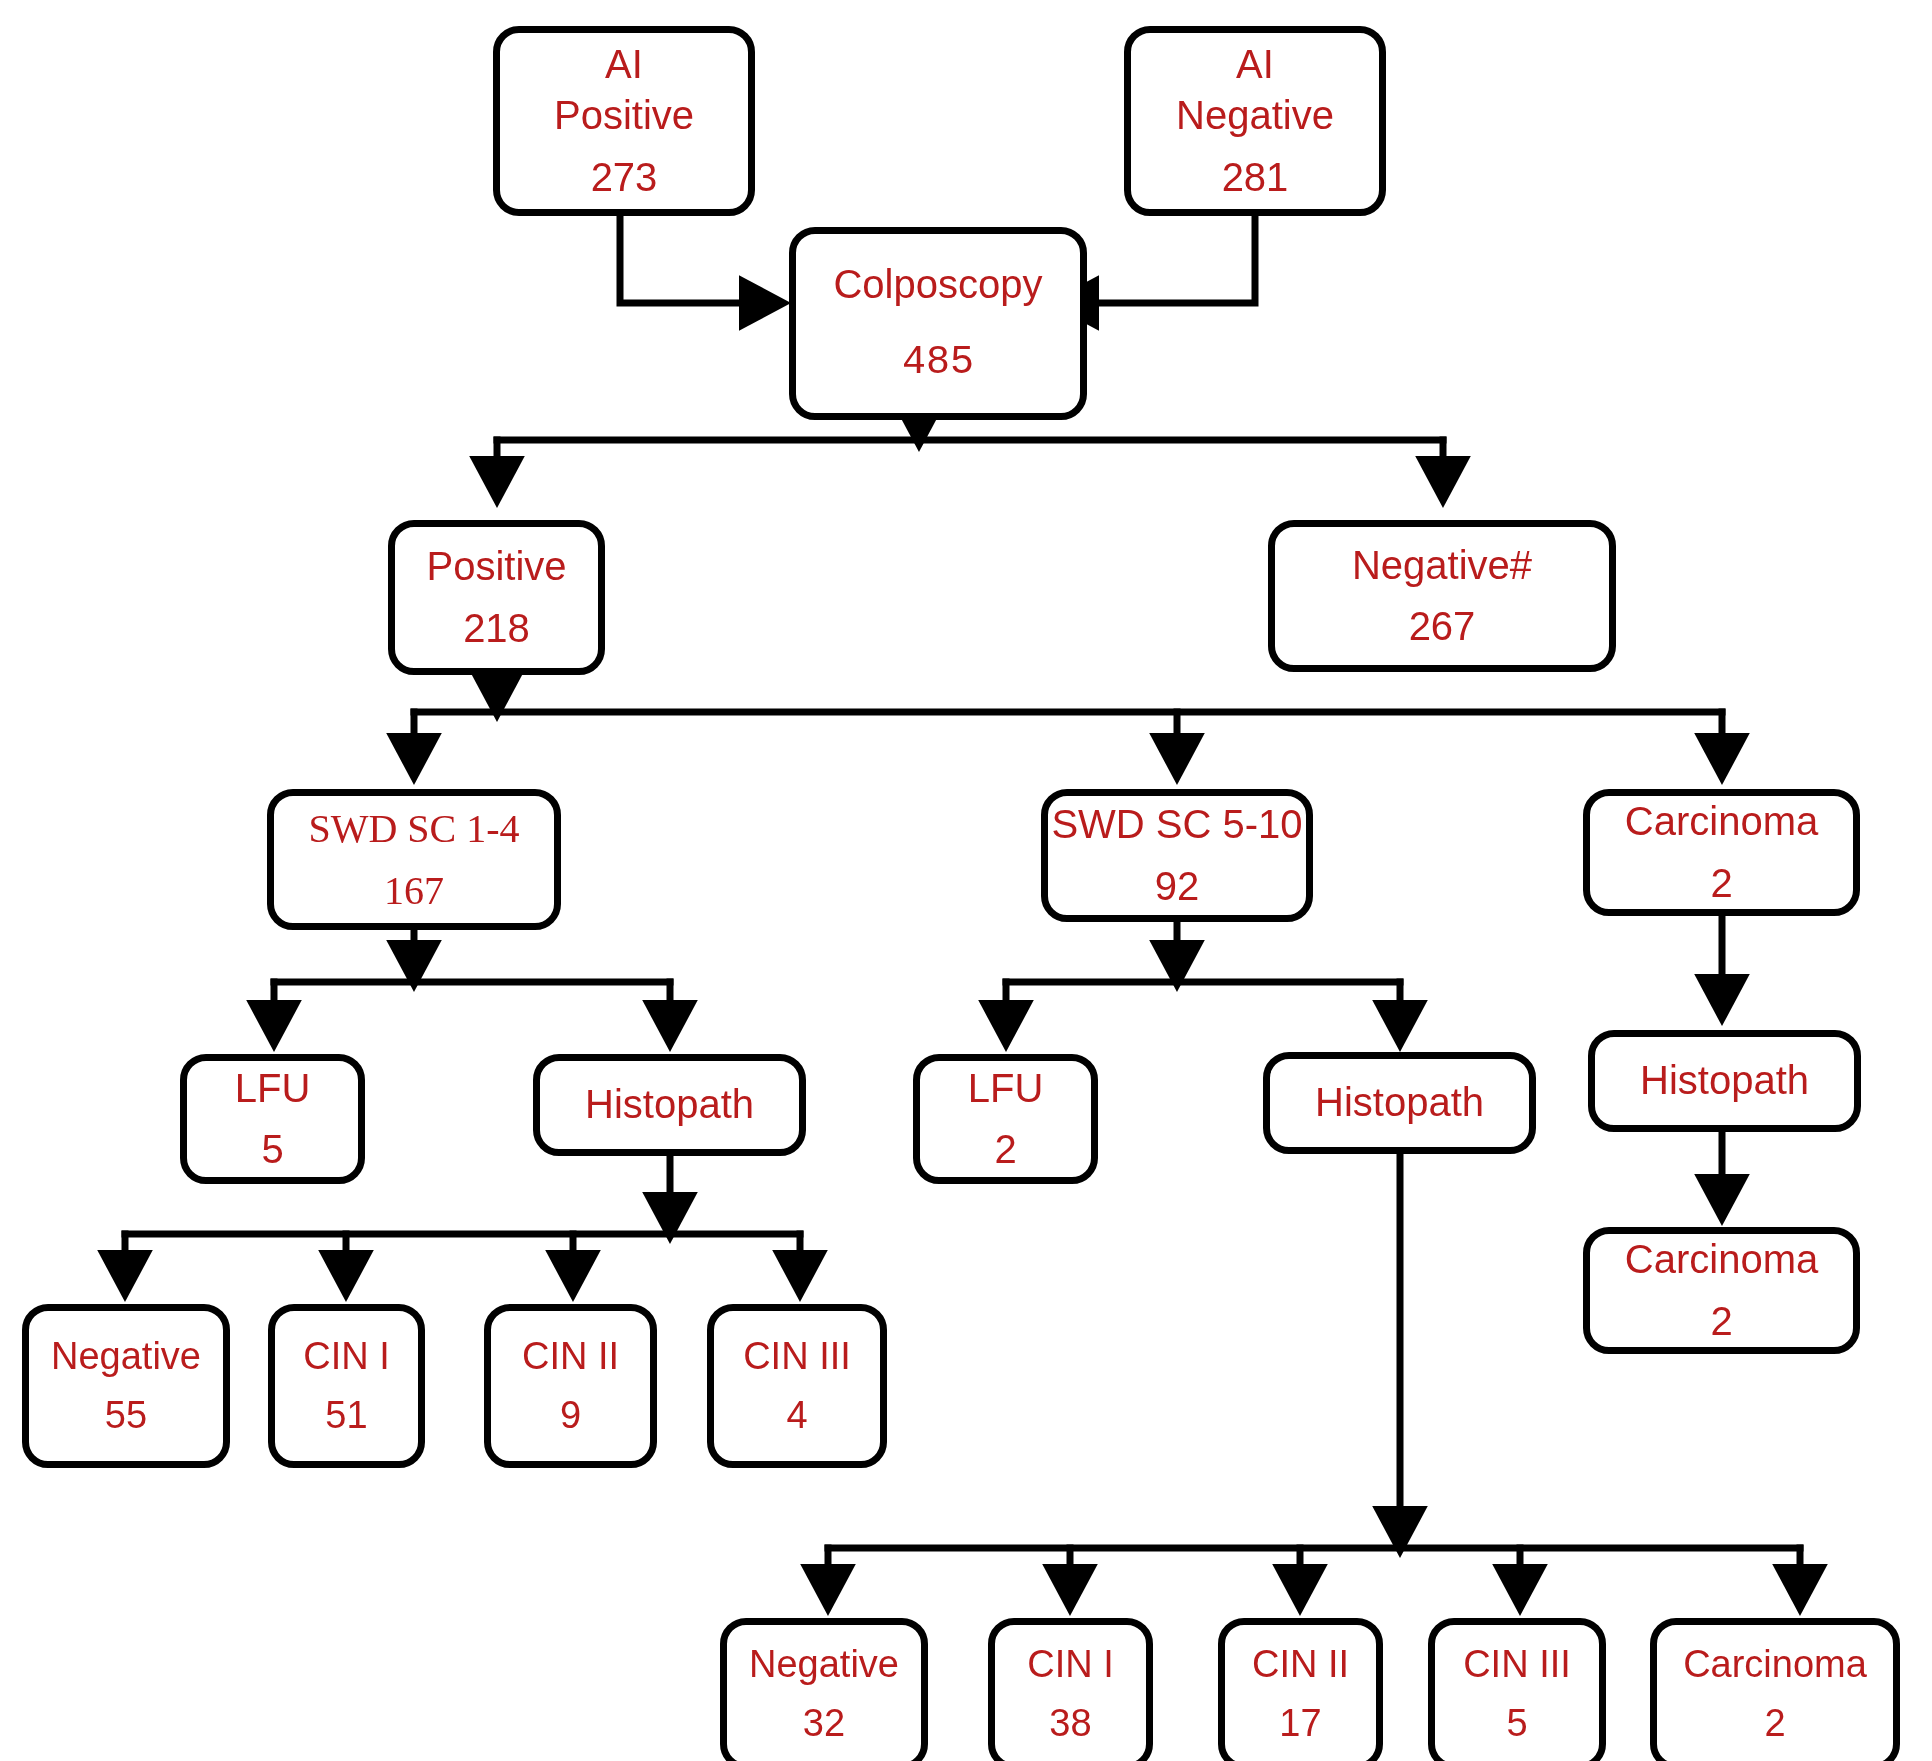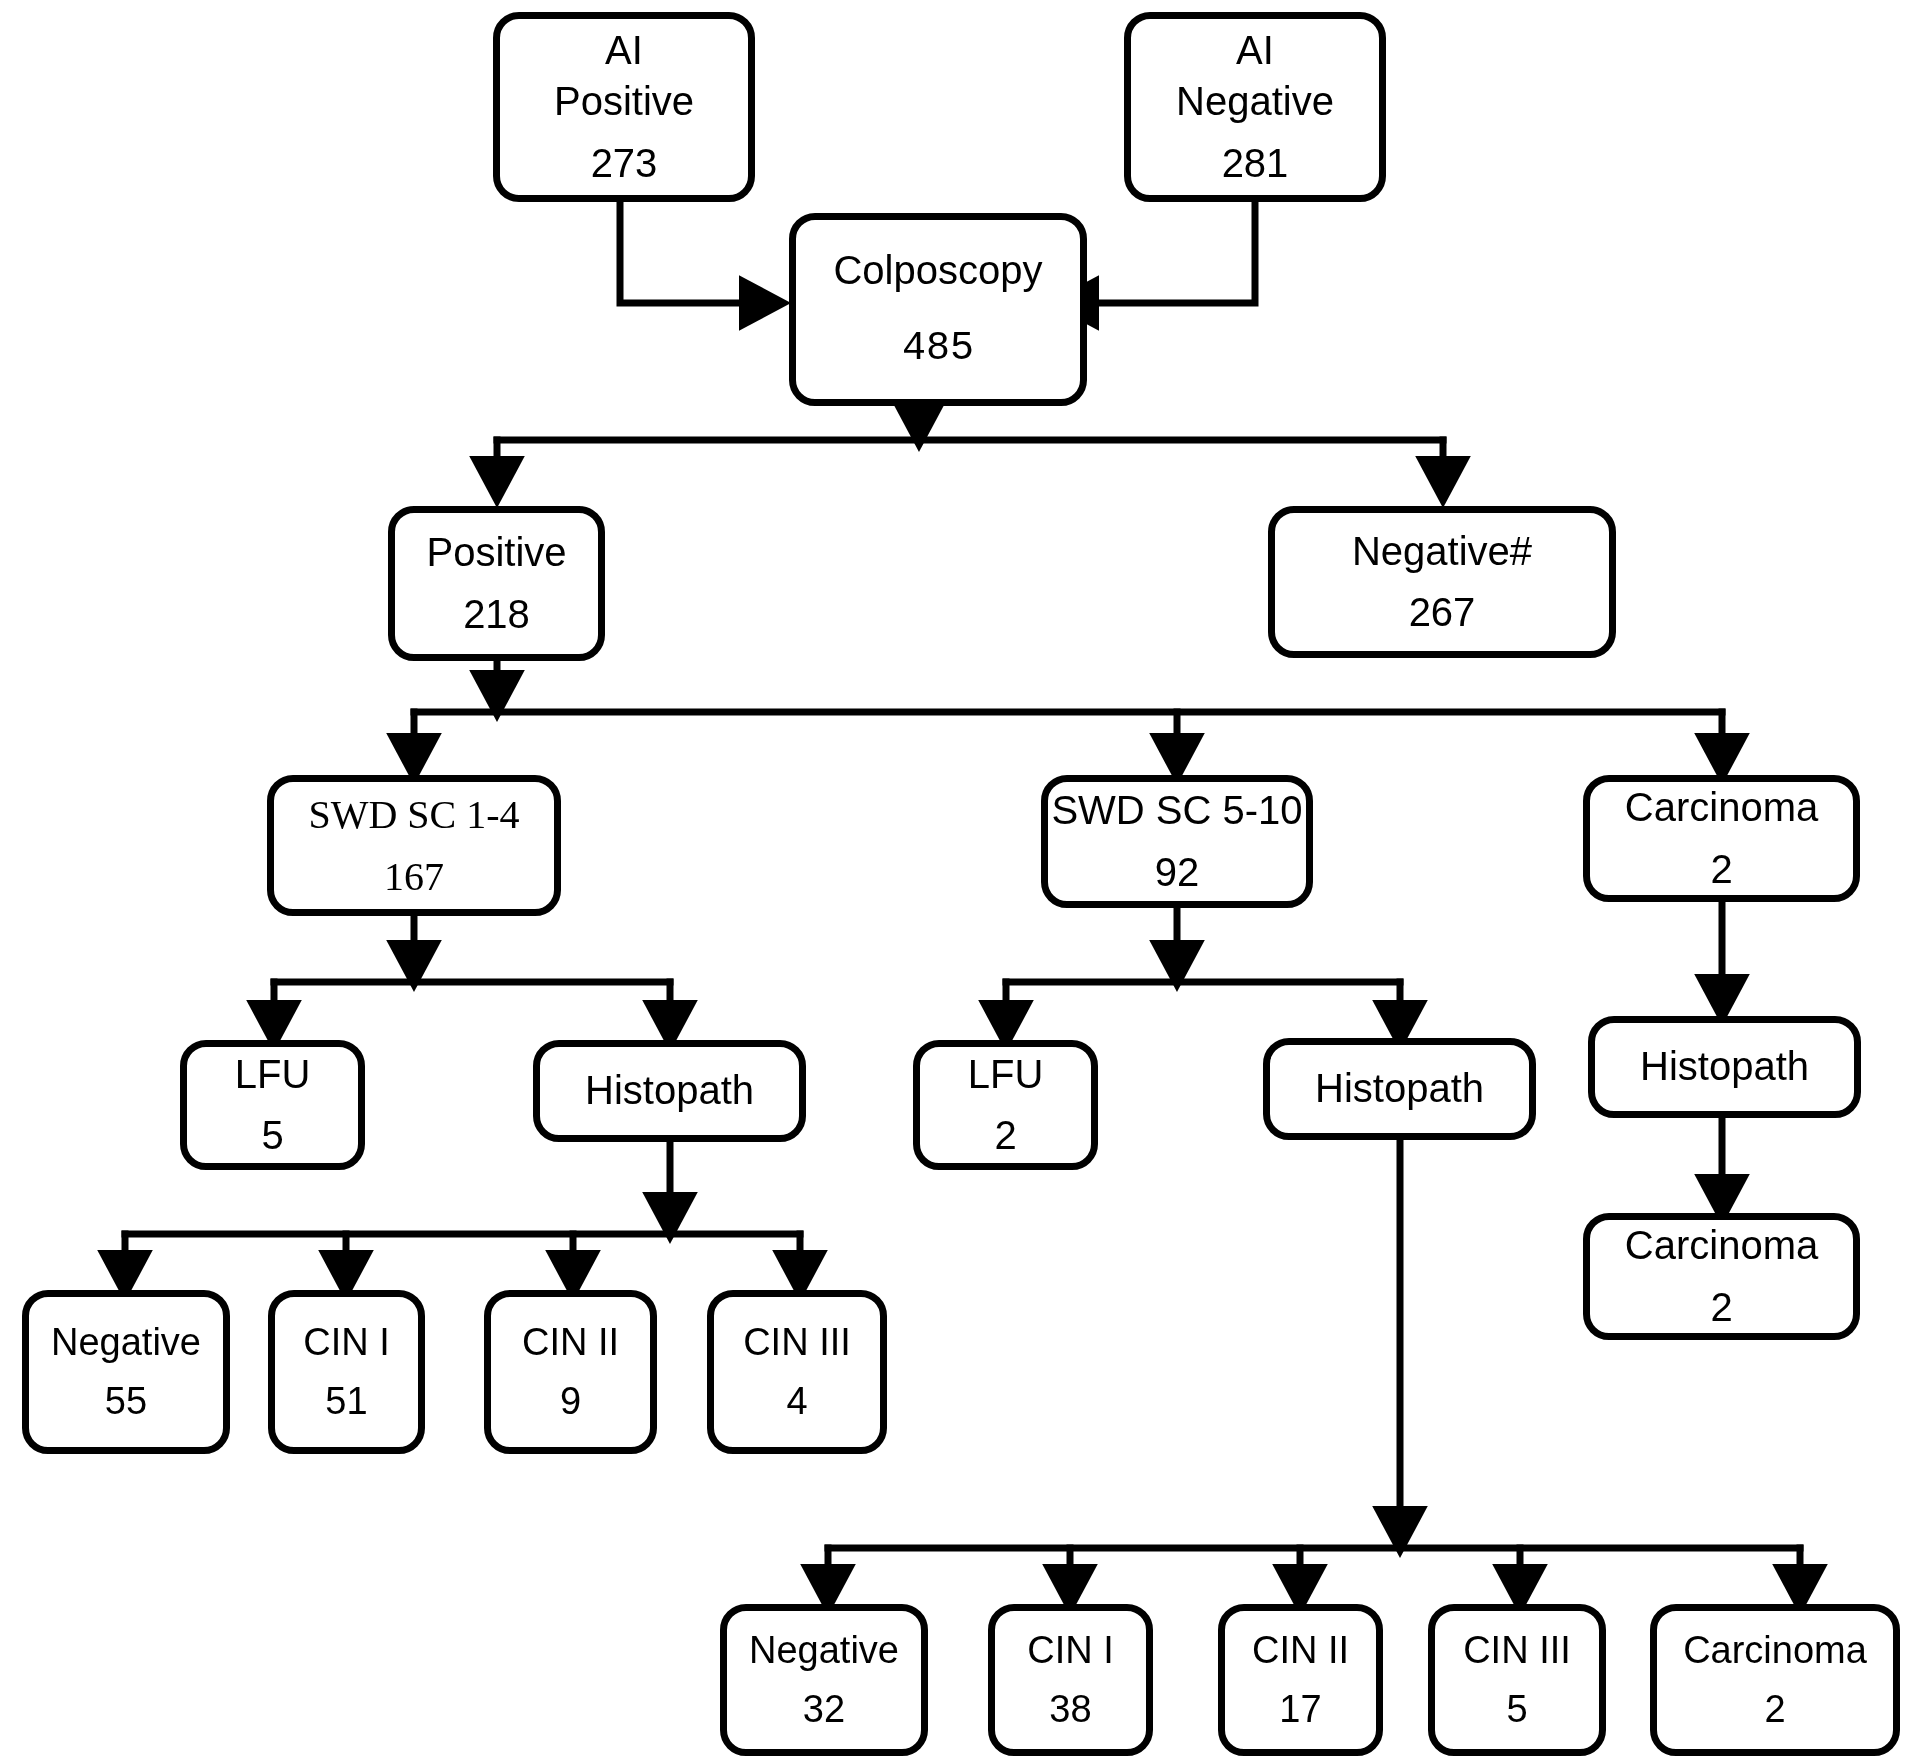--- a/index.html
+++ b/index.html
@@ -29,24 +29,25 @@
   .node {
     position: absolute;
     box-sizing: border-box;
     background: #ffffff;
     border: 7px solid #000000;
     border-radius: 26px;
     display: flex;
     flex-direction: column;
     align-items: center;
     justify-content: center;
-    color: #000000;
+    color: #b91c1c;
     text-align: center;
     line-height: 1.28;
     z-index: 2;
+    margin-top: 14px;
   }
   .node .lbl {
     display: block;
     white-space: nowrap;
   }
   .node .val {
     display: block;
     white-space: nowrap;
     text-align: right;
   }

